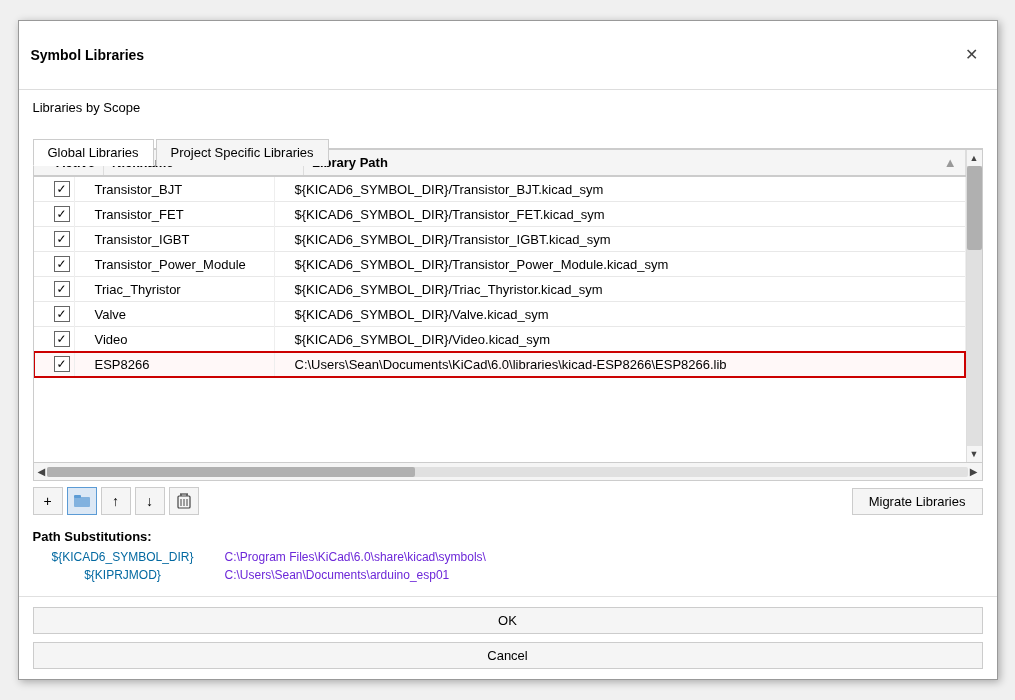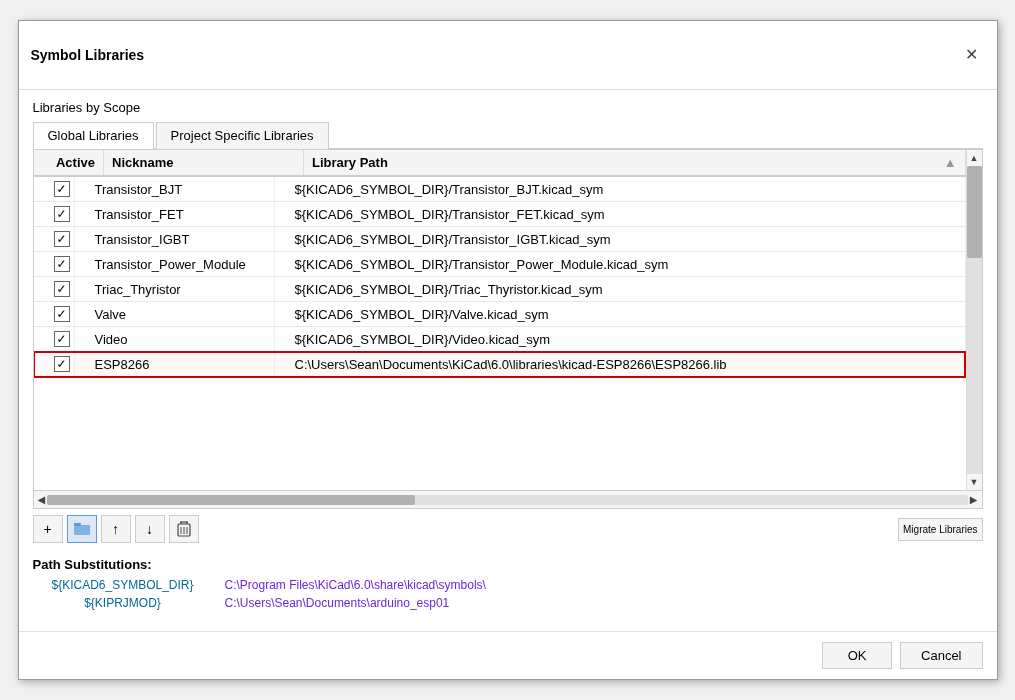--- a/index.html
+++ b/index.html
@@ -62,21 +62,21 @@
     }
     .tab {
       padding: 5px 14px;
       cursor: pointer;
       font-size: 13px;
       border: 1px solid #ccc;
       border-bottom: none;
       background: #f5f5f5;
       margin-right: 2px;
       position: relative;
-      top: 1px;
+      top: 18px;
     }
     .tab.active {
       background: #fff;
       border-bottom: 1px solid #fff;
       z-index: 1;
     }
     .table-container {
       border: 1px solid #ccc;
       flex: 1;
       overflow: hidden;
@@ -190,25 +190,25 @@
       align-items: center;
       justify-content: center;
       font-size: 14px;
     }
     .tool-btn.active-btn {
       background: #dce8f5;
       border-color: #5b9bd5;
     }
     .migrate-btn {
       margin-left: auto;
-      padding: 5px 4px;
+      padding: 5px 16px;
       border: 1px solid #ccc;
       background: #f5f5f5;
       cursor: pointer;
-      font-size: 10px;
+      font-size: 13px;
     }
     .path-section {
       margin-top: 8px;
     }
     .path-section-title {
       font-weight: 600;
       margin-bottom: 6px;
     }
     .path-row {
       display: flex;
@@ -225,20 +225,21 @@
     .path-value {
       font-size: 12px;
       color: #6d28d9;
     }
     .dialog-footer {
       display: flex;
       justify-content: flex-end;
       padding: 10px 14px;
       gap: 8px;
       border-top: 1px solid #e0e0e0;
+      flex-direction: column;
     }
     .footer-btn {
       padding: 5px 20px;
       border: 1px solid #ccc;
       background: #f5f5f5;
       cursor: pointer;
       font-size: 13px;
       min-width: 70px;
     }
     .vscroll {

